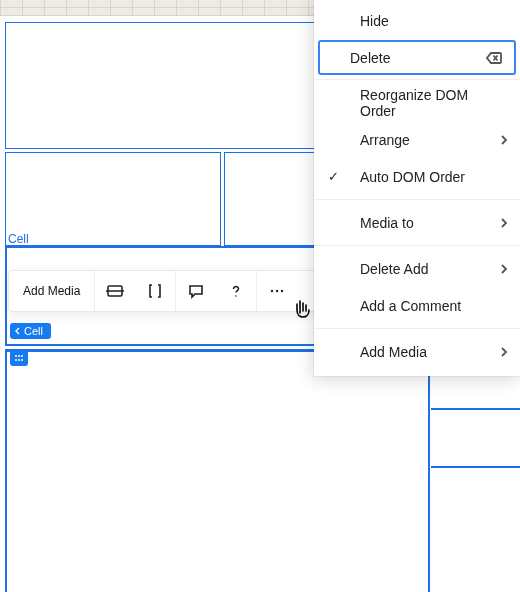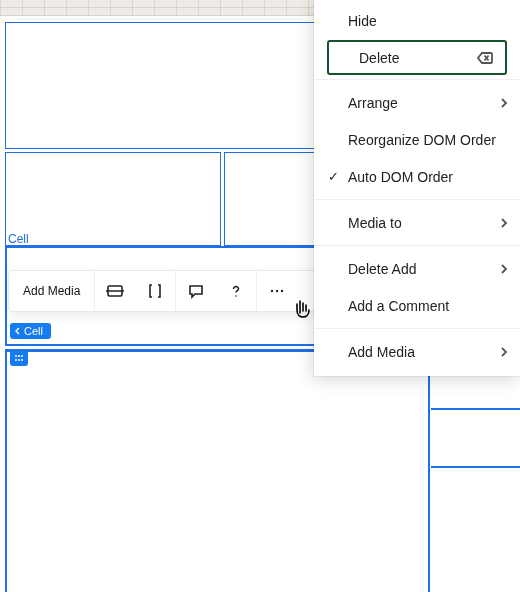--- a/index.html
+++ b/index.html
@@ -106,29 +106,29 @@
     width: 206px;
     background: #fff;
     box-shadow: -2px 4px 16px rgba(0,0,0,0.15), 0 0 0 1px rgba(0,0,0,0.05);
     padding: 2px 0 6px 0;
   }
   .context-menu .mi {
     position: relative;
     height: 37px;
     display: flex;
     align-items: center;
-    padding: 0 14px 0 34px;
+    padding: 0 14px 0 46px;
     font-size: 14px;
     color: #222;
     cursor: pointer;
   }
   .context-menu .mi.highlight {
-    border: 2px solid #14532d;
+    border: 2px solid #3b82f6;
     border-radius: 3px;
-    margin: 1px 13px;
+    margin: 1px 4px;
     padding-left: 30px;
     height: 35px;
   }
   .context-menu .sep-h { height:1px; background:#eee; margin:4px 0; }
   .check {
     position: absolute;
     left: 14px;
     font-size: 13px;
   }
   .chev, .bksp {
@@ -217,30 +217,30 @@
       <span>Delete</span>
       <span class="bksp">
         <svg width="16" height="12" viewBox="0 0 16 12">
             <path d="M5 1h9a1 1 0 011 1v8a1 1 0 01-1 1H5L1 6z"></path>
             <path d="M7.5 3.5l4 5M11.5 3.5l-4 5"></path>
           </svg>
       </span>
     </div>
     <div class="sep-h"></div>
     <div class="mi">
-      <span>Arrange</span>
-      <span class="chev">
-          <svg width="8" height="10" viewBox="0 0 8 10">
-            <path d="M2 1l4 4-4 4"></path>
-          </svg>
-        </span>
-    </div>
-    <div class="mi">
         <span>Reorganize DOM Order</span>
       </div>
+    <div class="mi">
+      <span>Arrange</span>
+      <span class="chev">
+          <svg width="8" height="10" viewBox="0 0 8 10">
+            <path d="M2 1l4 4-4 4"></path>
+          </svg>
+        </span>
+    </div>
     <div class="mi">
       <span class="check">✓</span>
       <span>Auto DOM Order</span>
     </div>
     <div class="sep-h"></div>
     <div class="mi">
       <span>Media to</span>
       <span class="chev">
           <svg width="8" height="10" viewBox="0 0 8 10">
             <path d="M2 1l4 4-4 4"></path>

